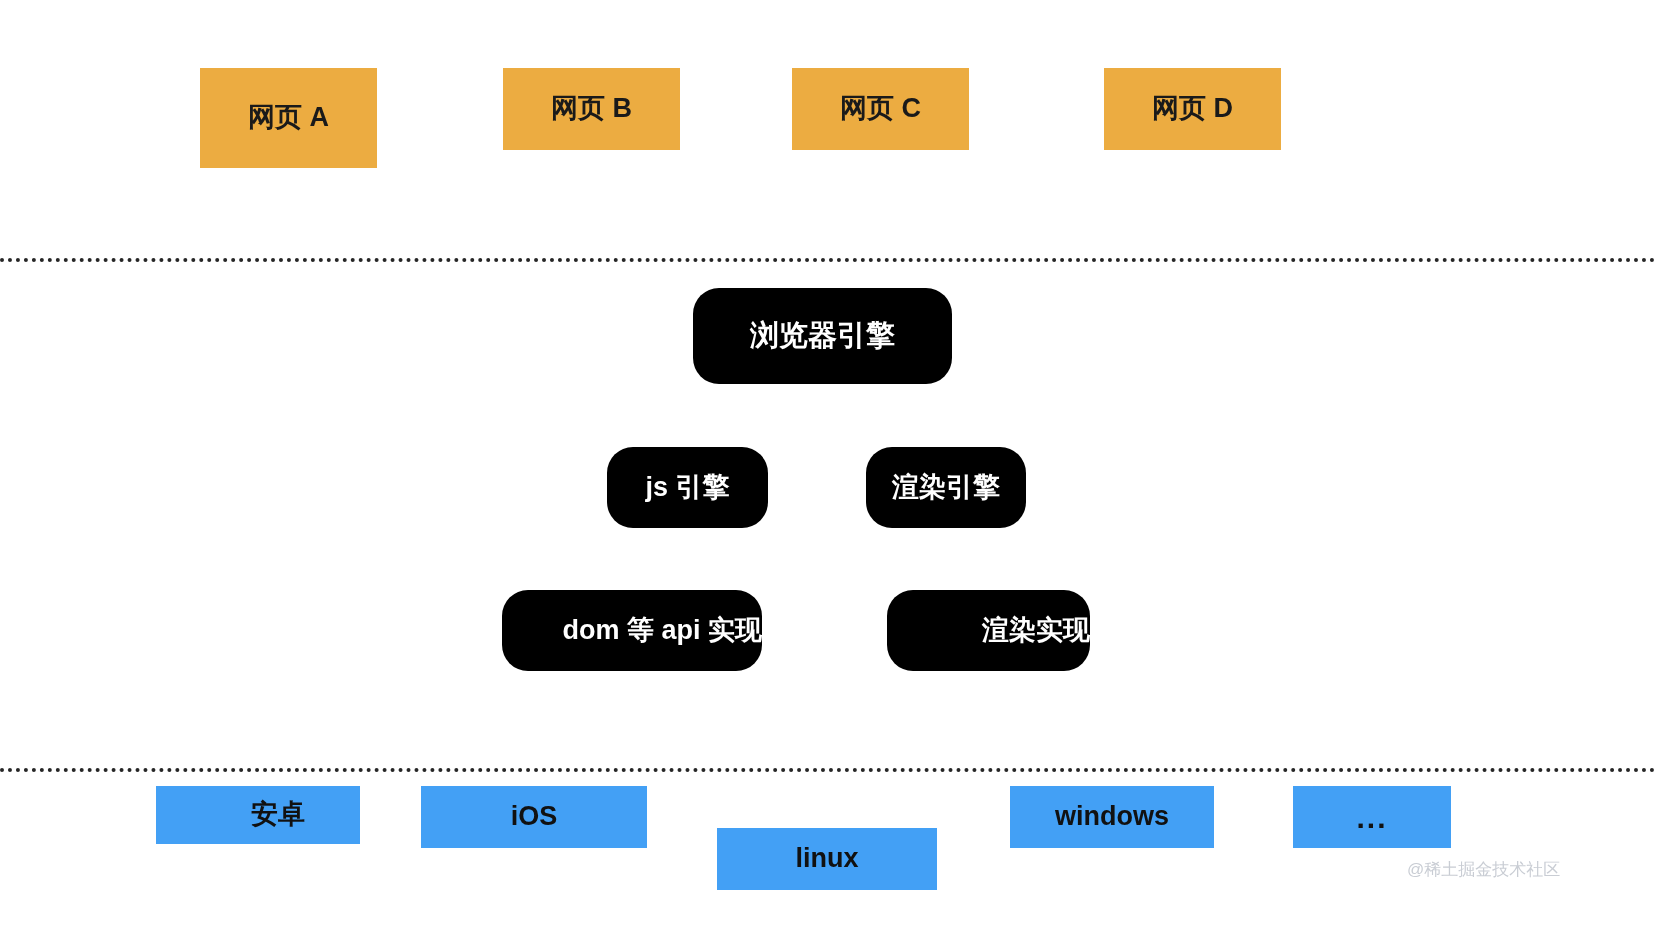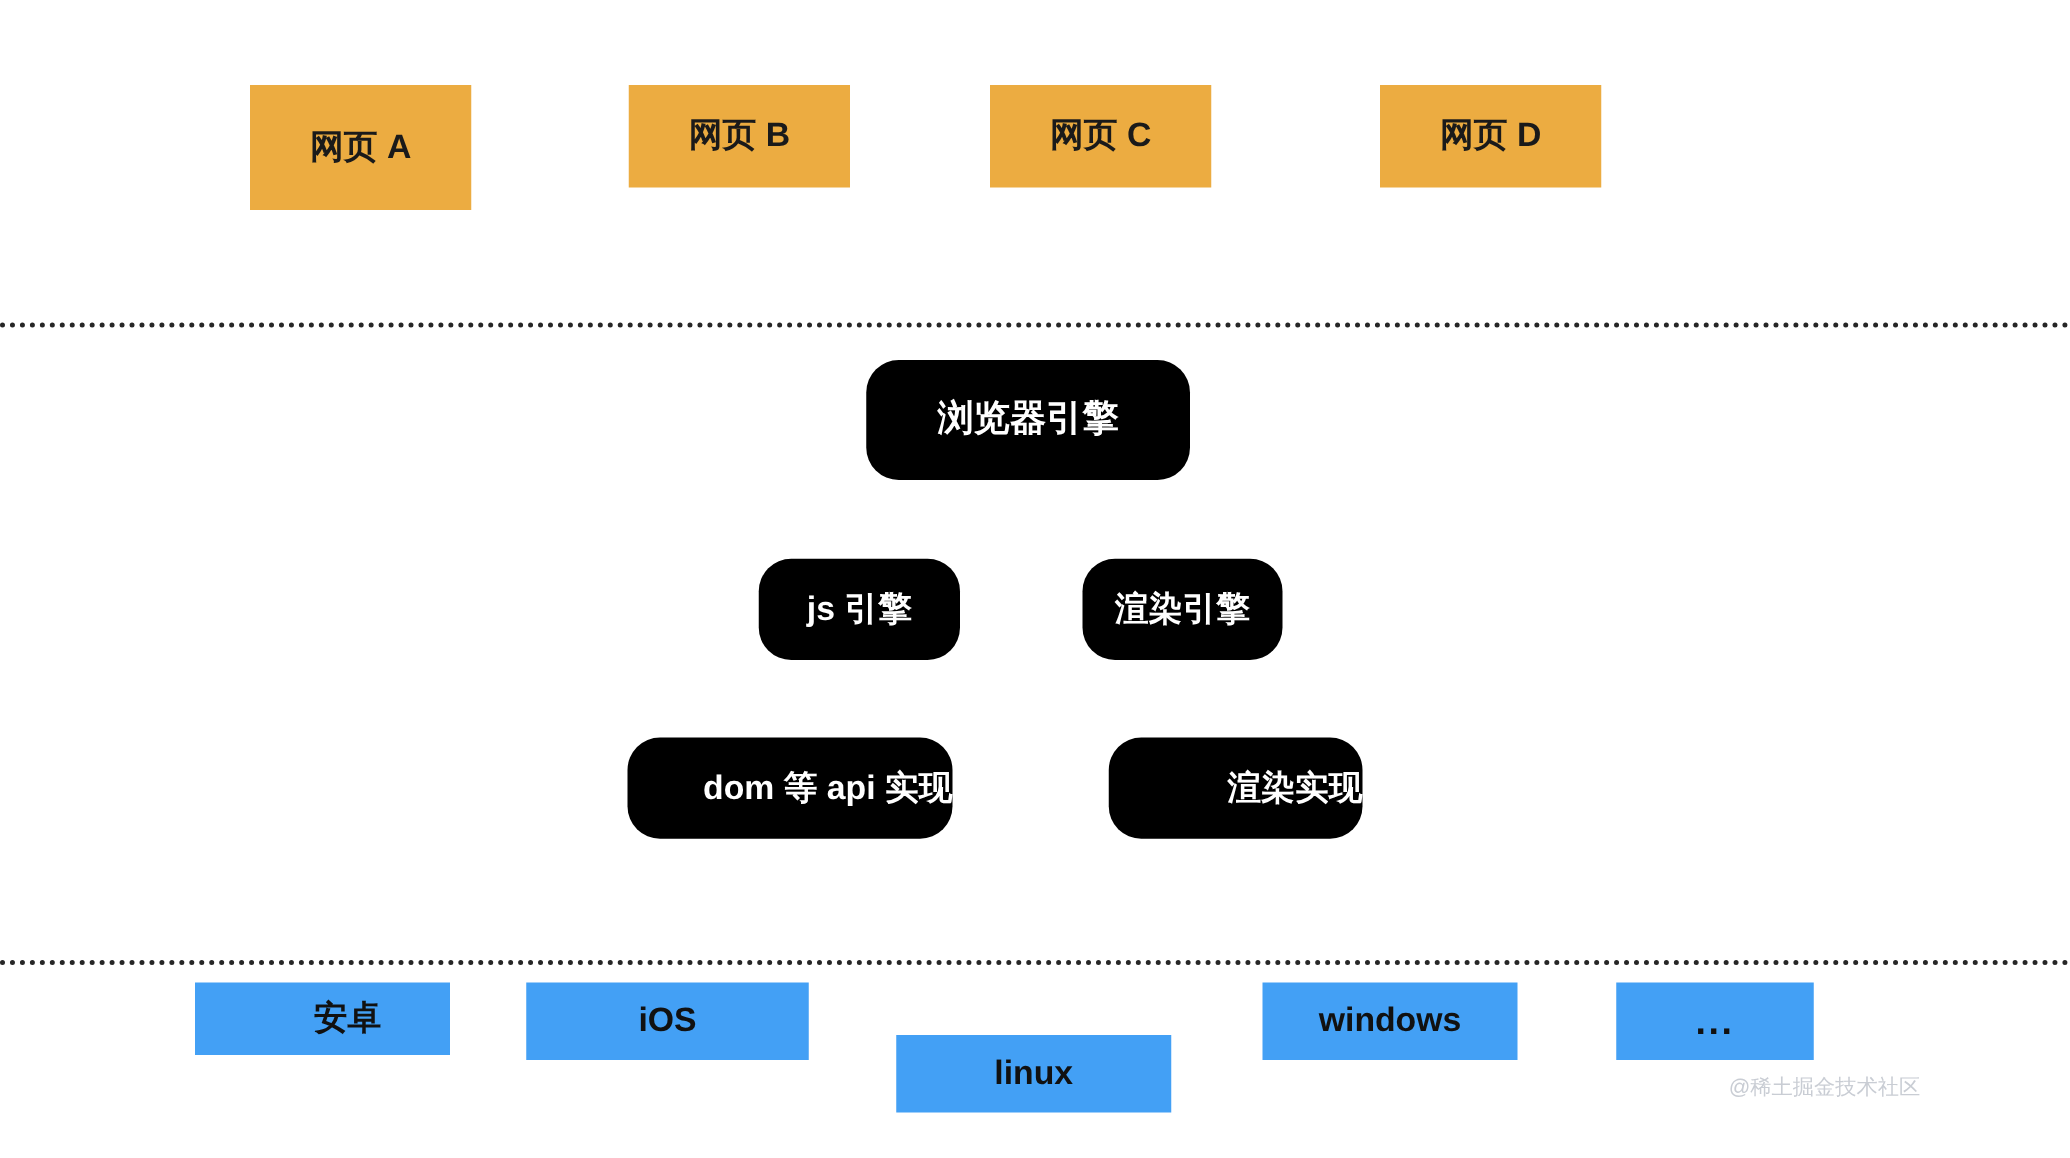--- a/index.html
+++ b/index.html
@@ -58,20 +58,21 @@
     width: 1656px;
     height: 0;
     border-top: 4px dotted #262626;
   }
   .watermark {
     position: absolute;
     font-size: 17px;
     color: #c9cdd4;
     font-weight: 400;
     white-space: nowrap;
+    margin-left: 24px;
   }
 </style>
 </head>
 <body>
 
 <div id="canvas">
 
   <div id="pages-layer">
       <div class="box box-page" style="left: 200px; top: 68px; width: 177px; height: 100px;">
         <span>网页 A</span>

